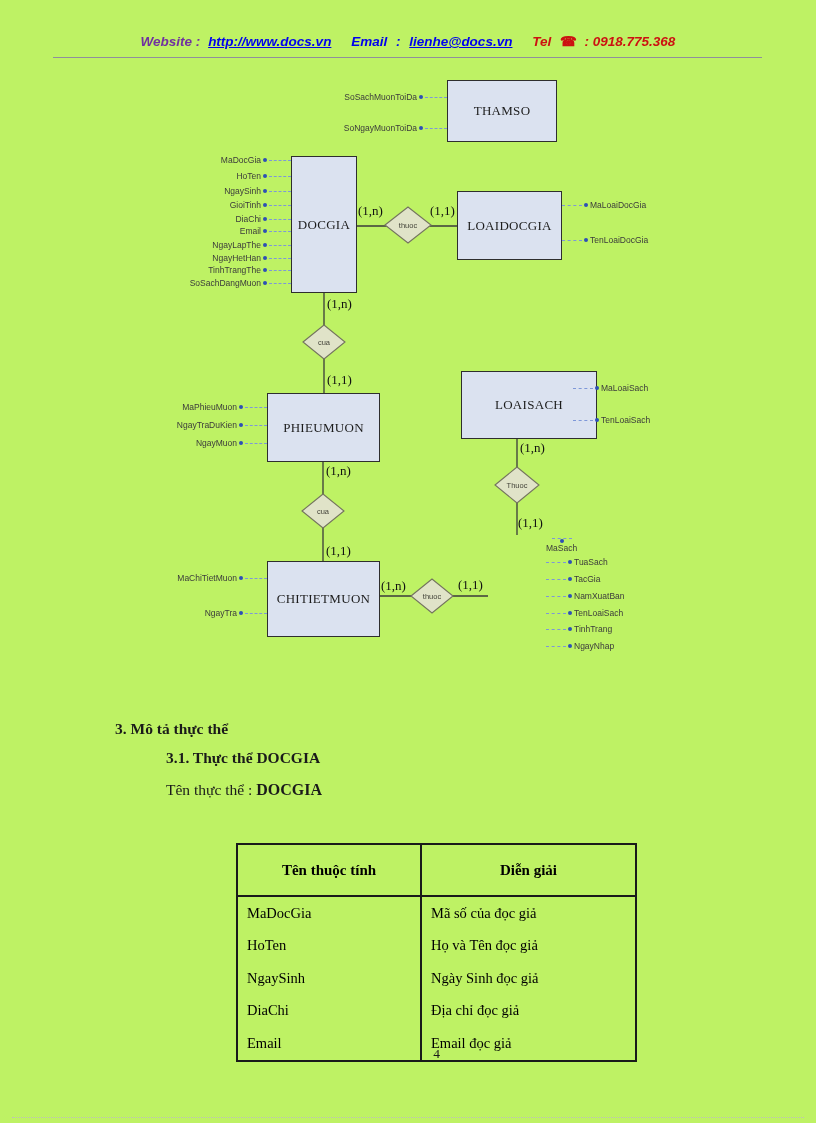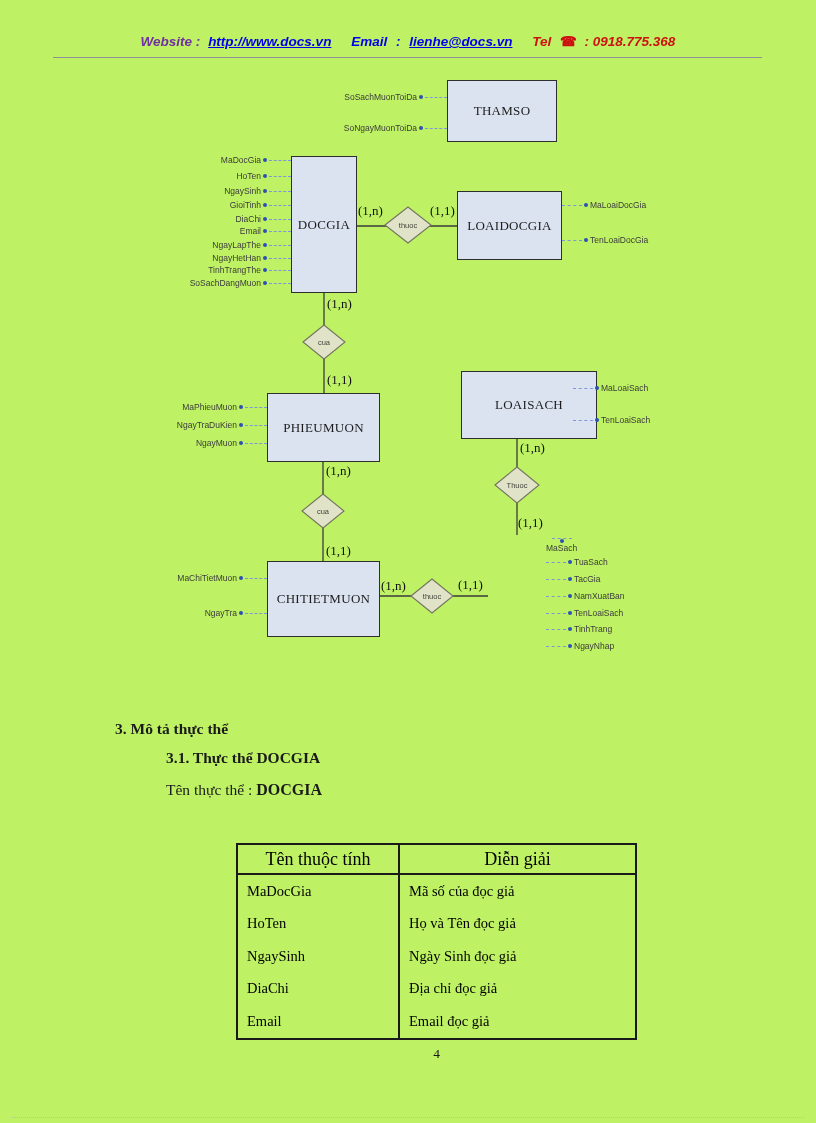--- a/index.html
+++ b/index.html
@@ -36,22 +36,22 @@
 
   
   .sec-h1{position:absolute;left:115px;top:720px;font-size:15.5px;font-weight:bold;}
   .sec-h2{position:absolute;left:166px;top:749px;font-size:15.5px;font-weight:bold;}
   .sec-line{position:absolute;left:166px;top:781px;font-size:15.5px;}
   .sec-line .bold{font-weight:bold;font-size:16px;}
 
   
   #attr-table{position:absolute;left:236px;top:843px;width:401px;border-collapse:collapse;
               font-size:14.5px;color:#000;border:2px solid #1a1a1a;table-layout:fixed;}
-  #attr-table th{border-bottom:2px solid #1a1a1a;font-size:18px;font-weight:normal;
-                 height:28px;text-align:center;padding:0;}
+  #attr-table th{border-bottom:2px solid #1a1a1a;font-size:15px;font-weight:bold;
+                 height:28px;text-align:center;padding:11px;}
   #attr-table th.c1,#attr-table td.c1{border-right:2px solid #1a1a1a;width:160px;}
   #attr-table td{height:32.5px;padding:0 0 0 9px;vertical-align:middle;}
 
   
   .page-number{position:absolute;left:236px;top:1046px;width:401px;text-align:center;font-size:13.5px;}
   .bottom-dotted{position:absolute;top:1117px;left:12px;width:792px;border-top:1px dotted #bdbdbd;}
 </style>
 </head>
 <body>
 

